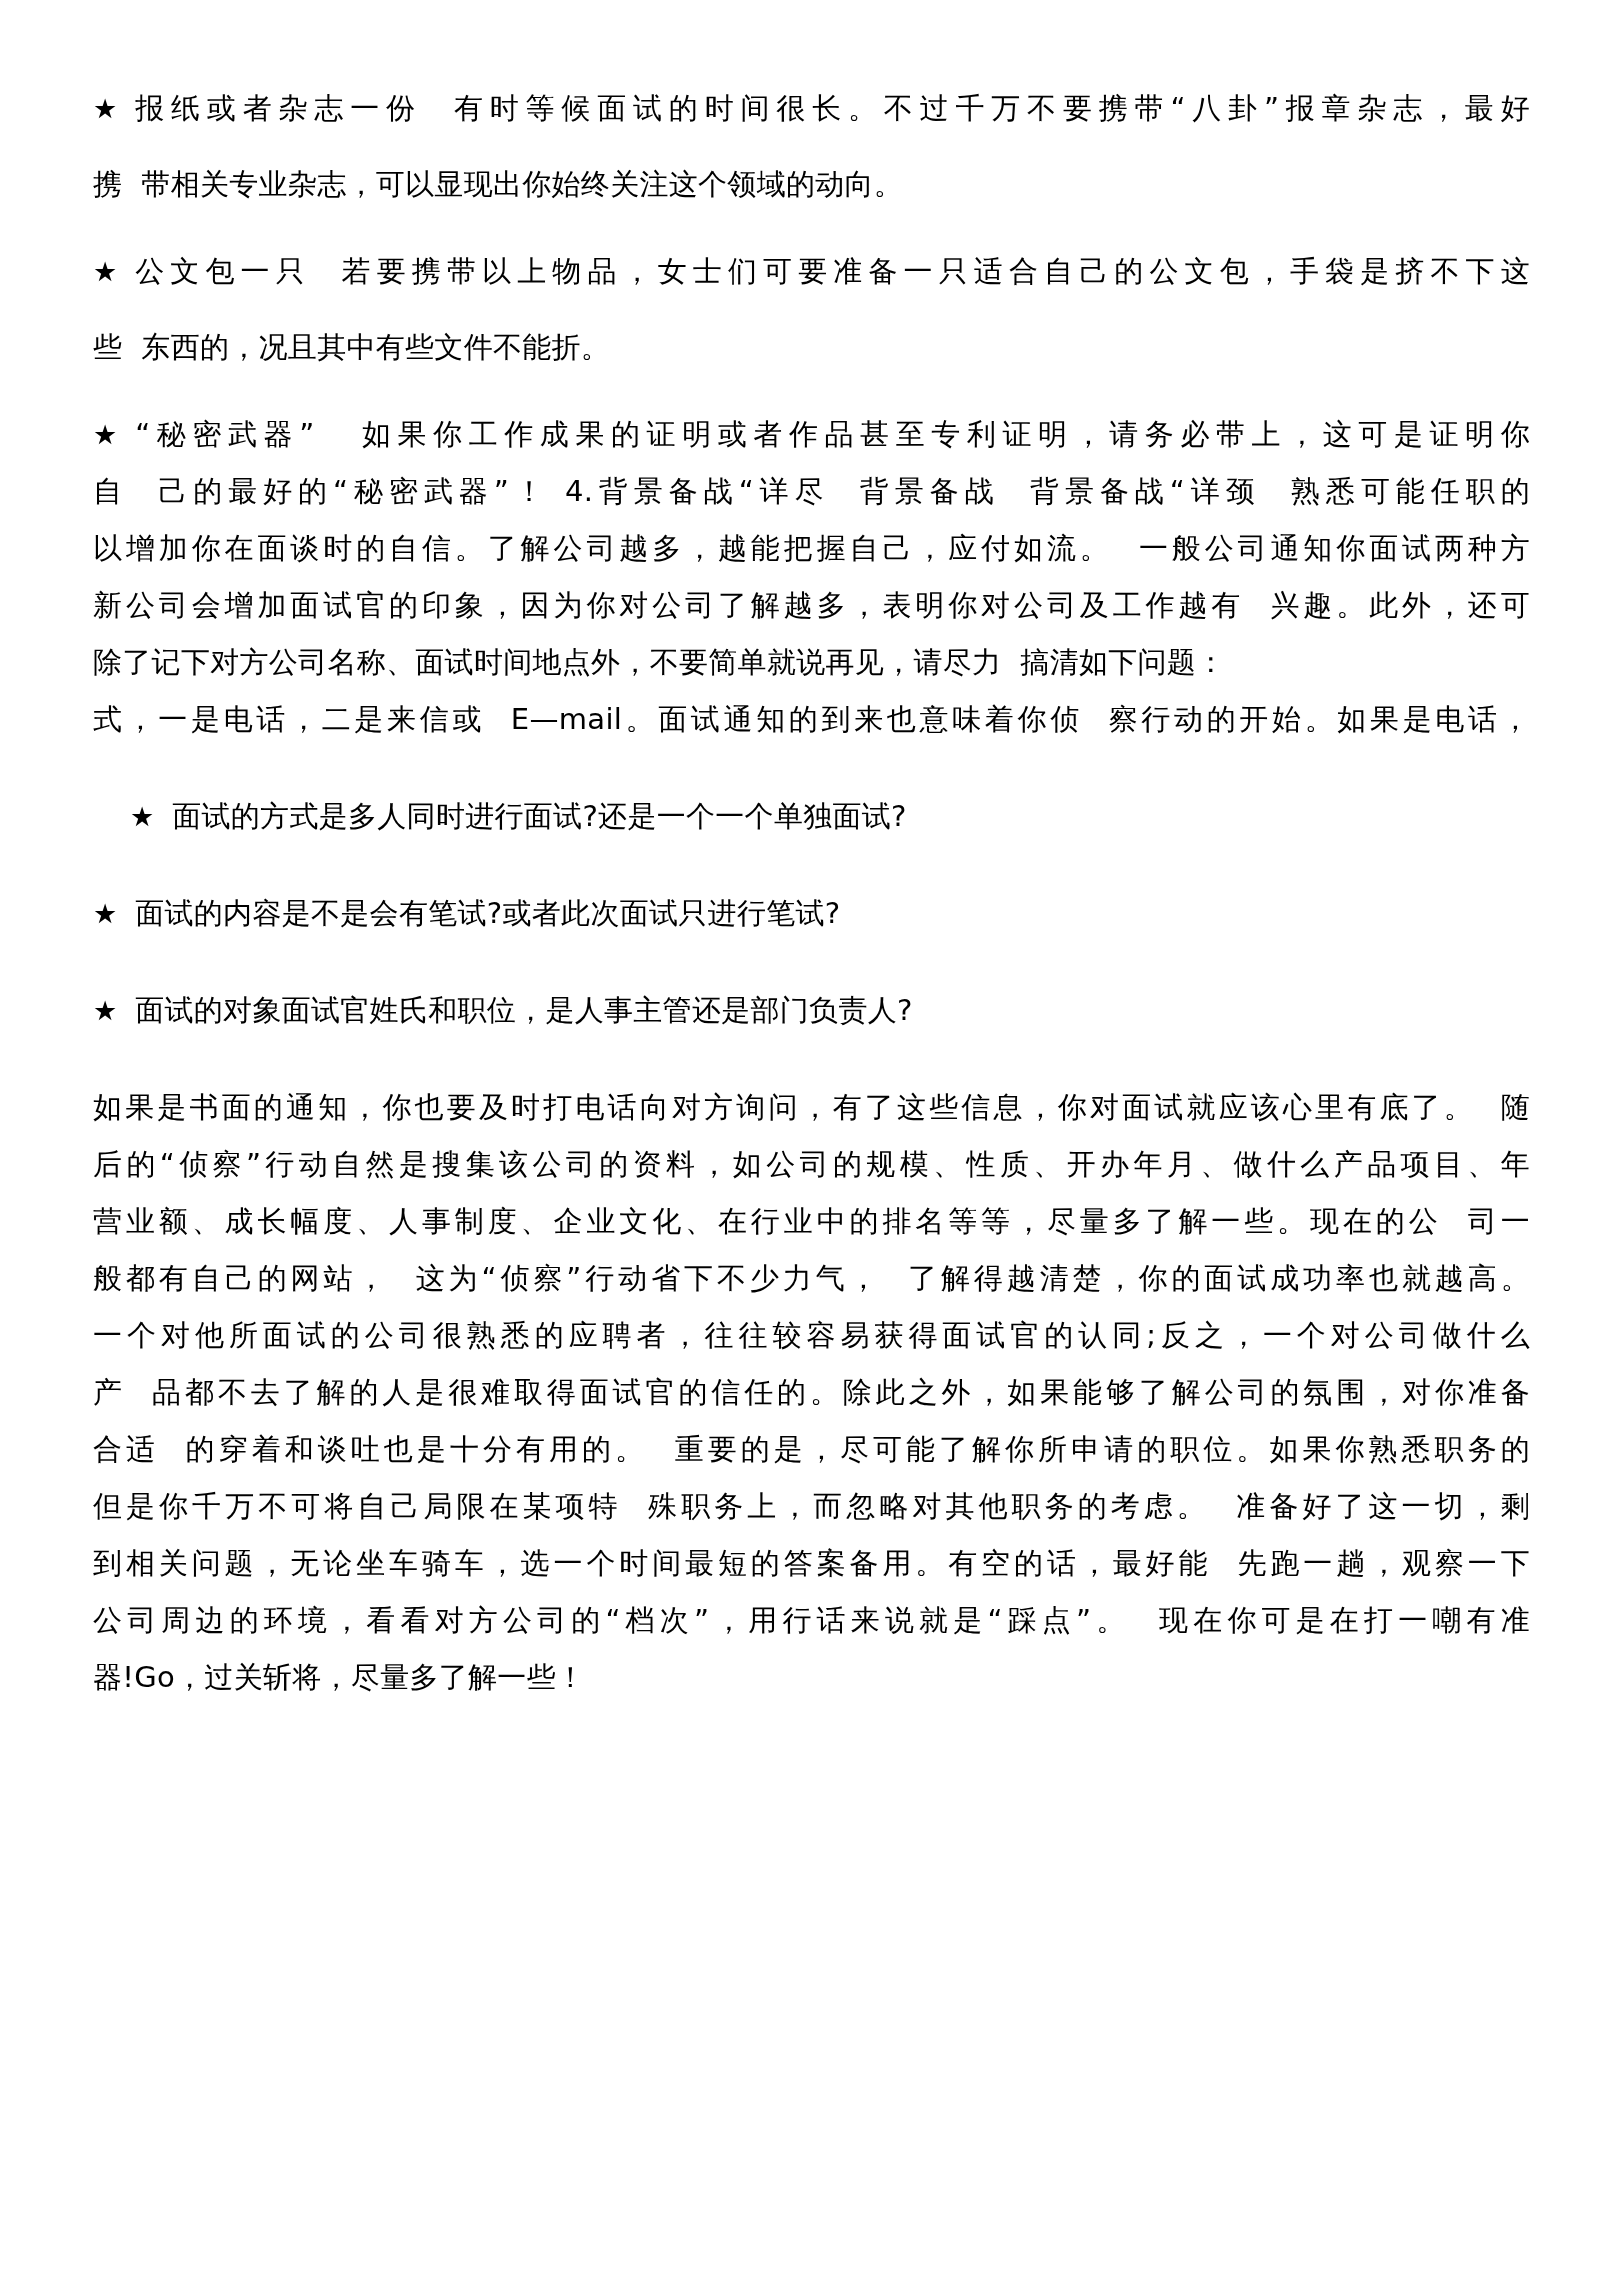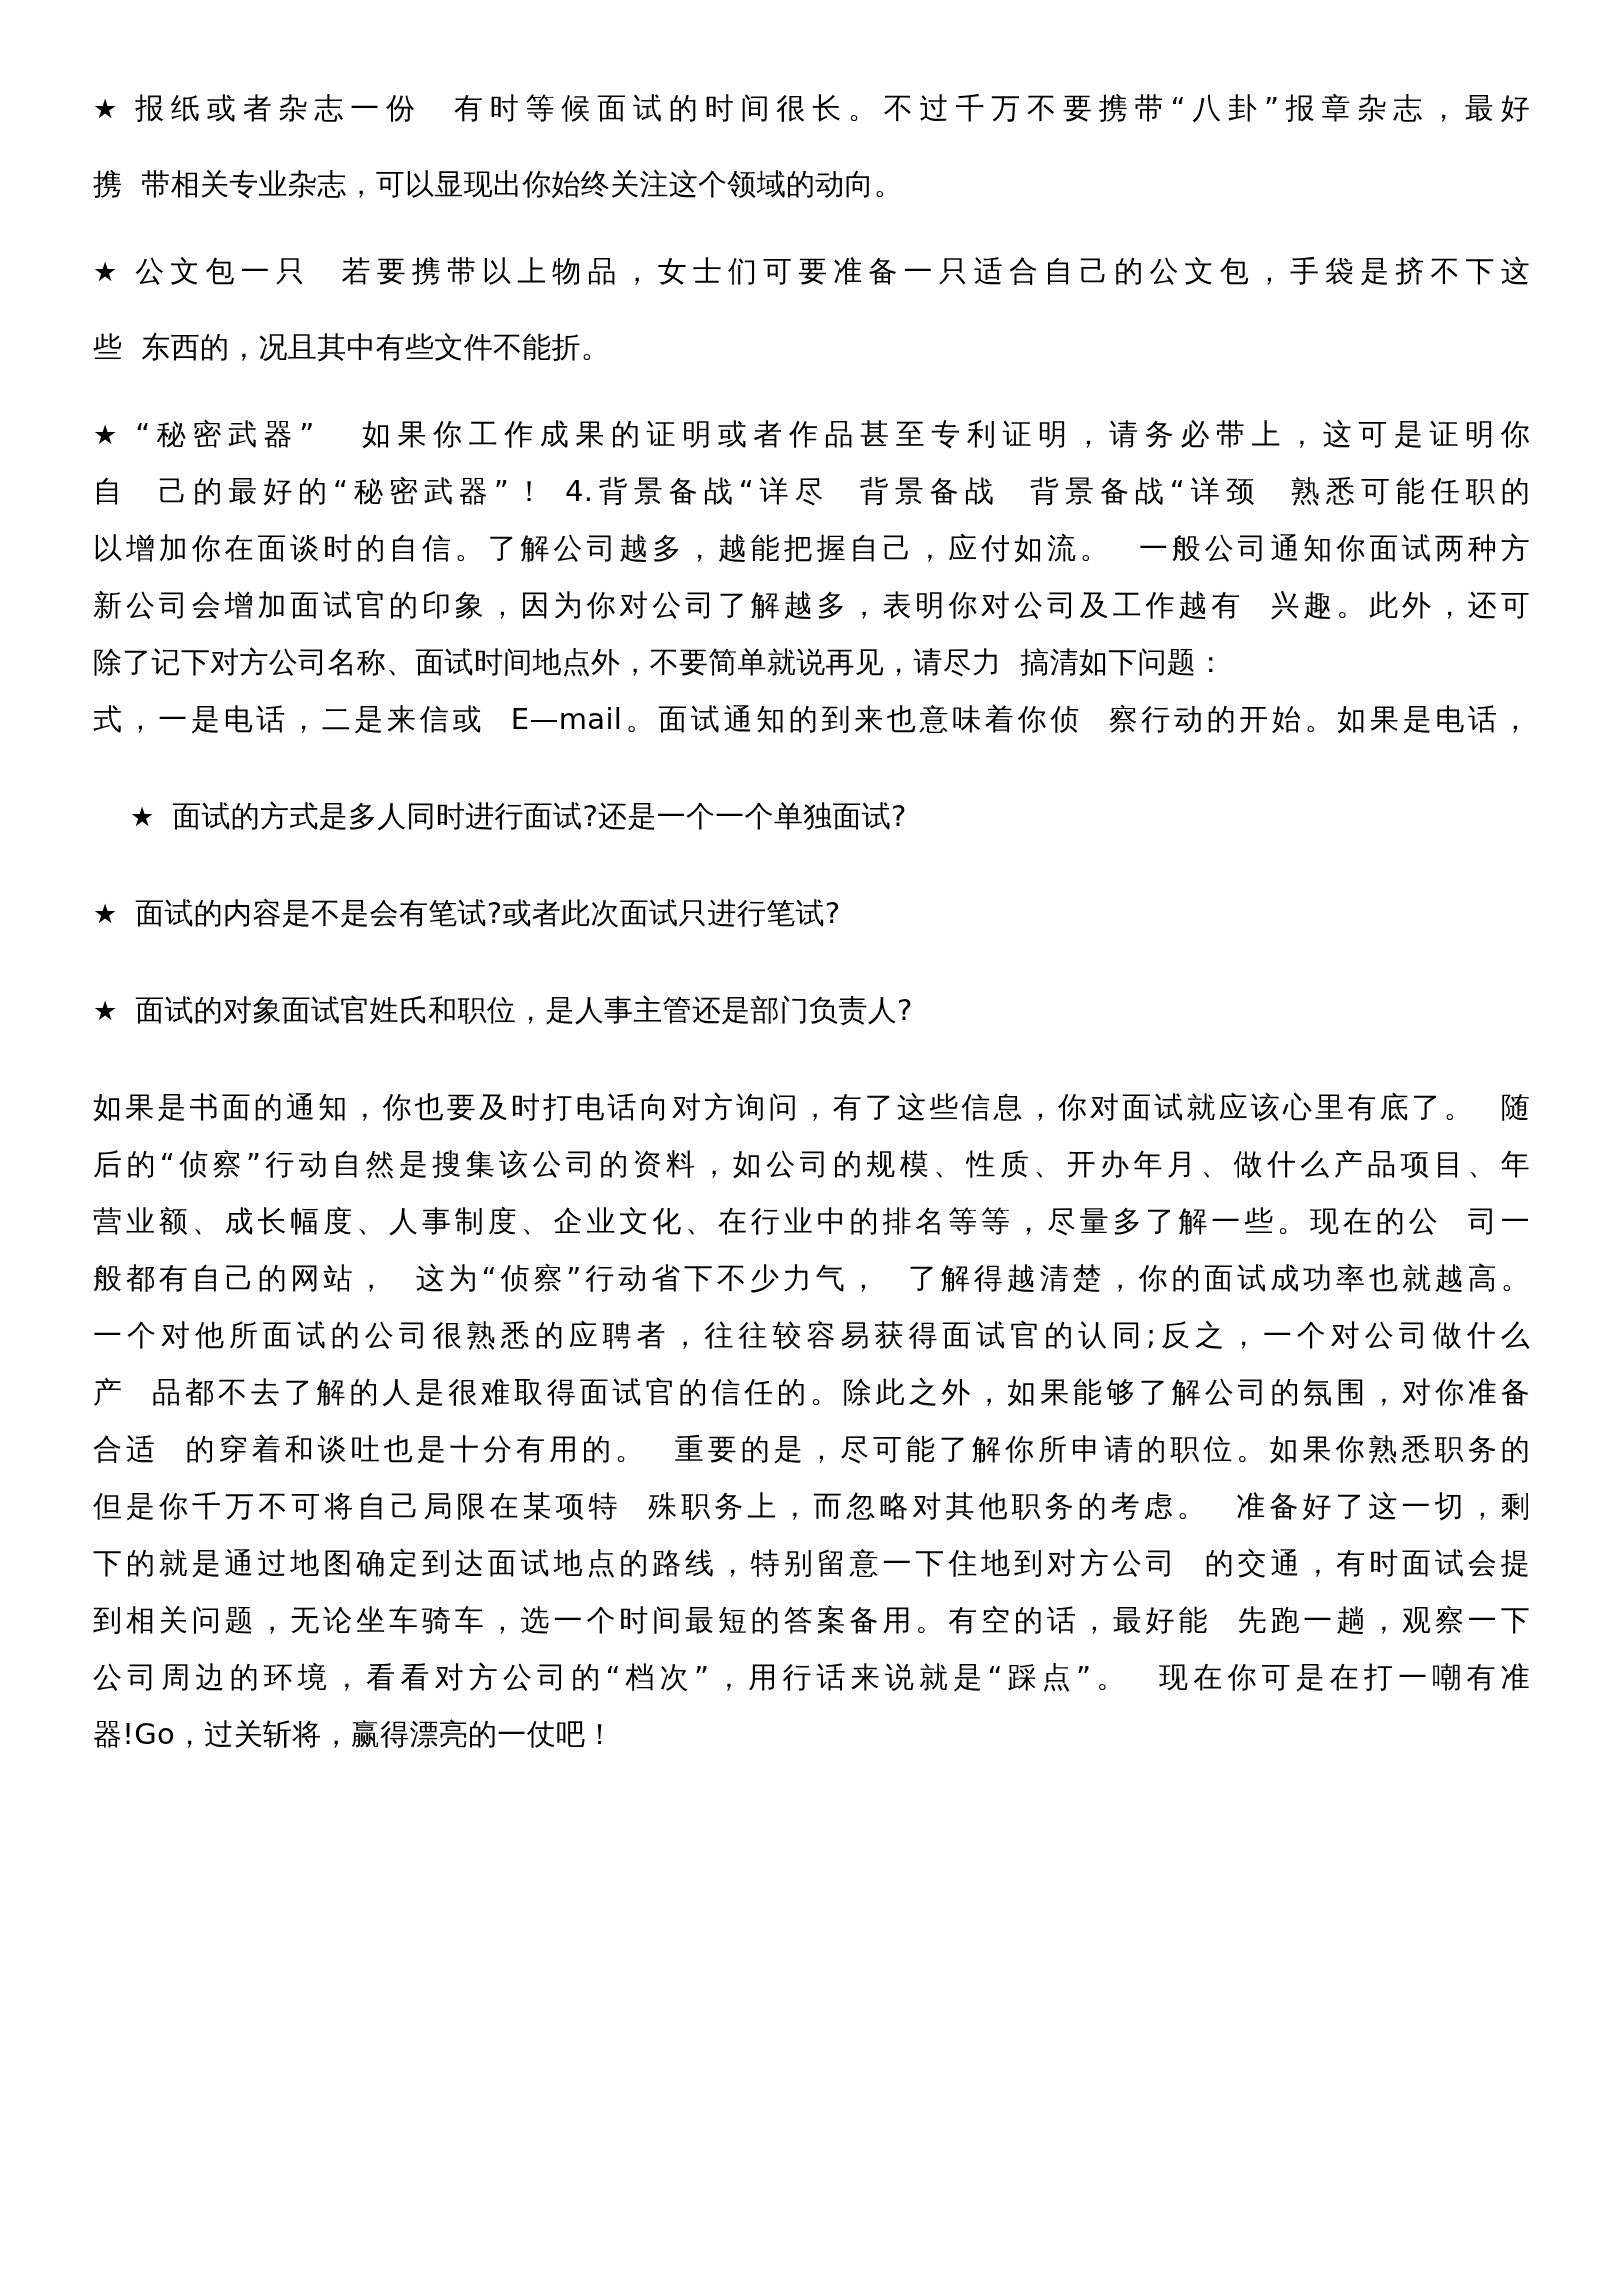--- a/index.html
+++ b/index.html
@@ -178,28 +178,25 @@
       <div class="line justify">
         <span class="txt">产  品都不去了解的人是很难取得面试官的信任的。除此之外，如果能够了解公司的氛围，对你准备</span>
       </div>
       <div class="line justify">
         <span class="txt">合适  的穿着和谈吐也是十分有用的。  重要的是，尽可能了解你所申请的职位。如果你熟悉职务的</span>
       </div>
       <div class="line justify">
         <span class="txt">但是你千万不可将自己局限在某项特  殊职务上，而忽略对其他职务的考虑。  准备好了这一切，剩</span>
       </div>
       <div class="line justify">
-        <span class="txt">下的就是通过地图确定到达面试地点的路线，特别留意一下住地到对方公司  的交通，有时面试会提</span>
-      </div>
-      <div class="line justify">
         <span class="txt">到相关问题，无论坐车骑车，选一个时间最短的答案备用。有空的话，最好能  先跑一趟，观察一下</span>
       </div>
       <div class="line justify">
         <span class="txt">公司周边的环境，看看对方公司的“档次”，用行话来说就是“踩点”。  现在你可是在打一嘲有准</span>
       </div>
       <div class="line">
-        <span class="txt">器!Go，过关斩将，赢得漂亮的一仗吧！</span>
+        <span class="txt">器!Go，过关斩将，尽量多了解一些！</span>
       </div>
     </div>
 
   </div>
 </div>
 
 
 </body></html>

